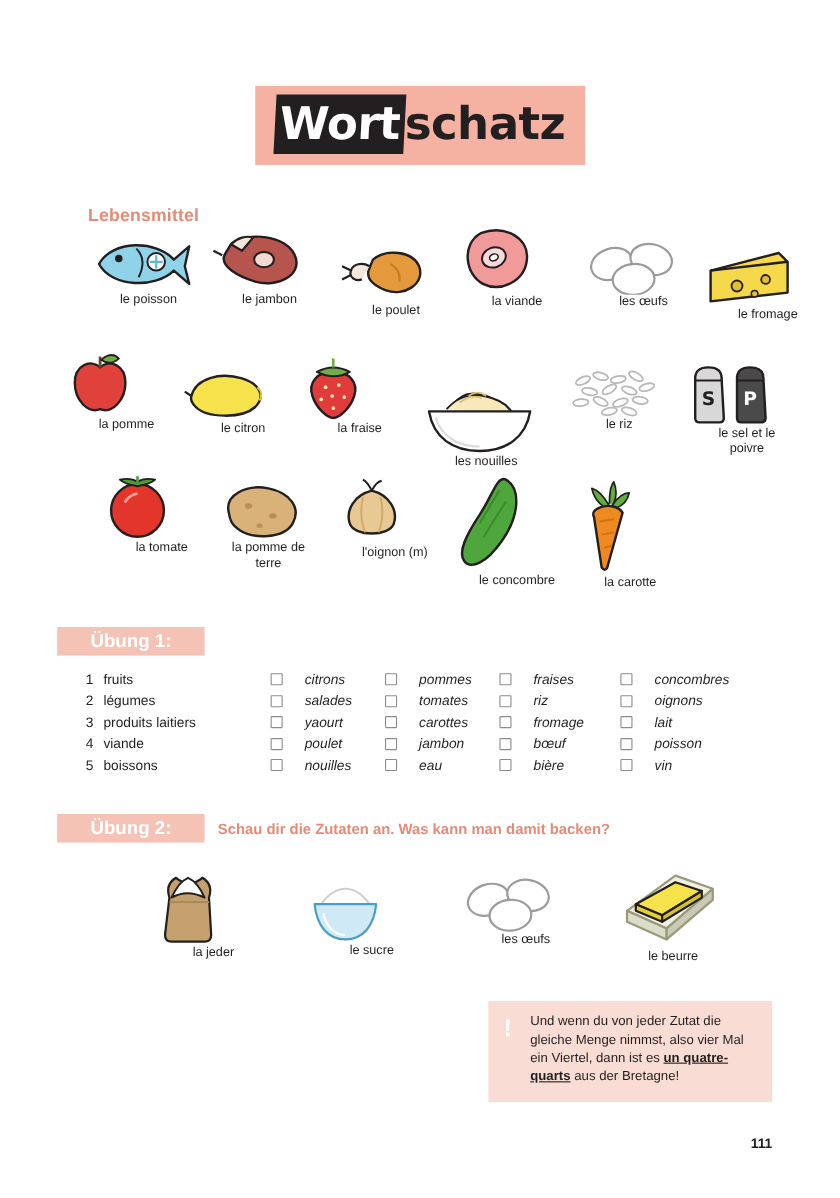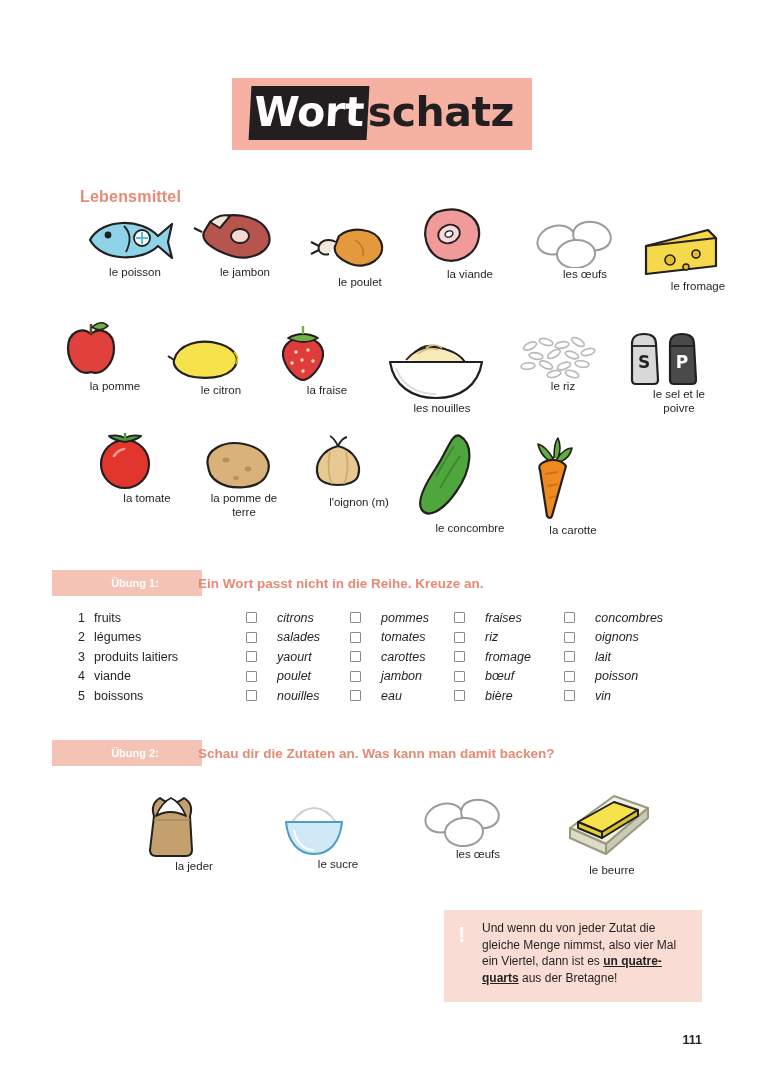--- a/index.html
+++ b/index.html
@@ -88,26 +88,25 @@
     position: absolute;
     left: 52px;
     height: 26px;
   }
   .ex-tag {
     position: absolute;
     left: 0; top: 0;
     width: 134px; height: 26px;
     background: #f5c3b6;
     color: #ffffff;
-    font-size: 11px;
+    font-size: 17px;
     font-weight: bold;
     display: flex;
     align-items: center;
     justify-content: center;
-    padding-left: 16px;
   }
   .ex-instr {
     position: absolute;
     left: 146px; top: 0;
     height: 26px;
     display: flex;
     align-items: center;
     font-size: 13.5px;
     font-weight: bold;
     color: #e58a74;
@@ -315,21 +314,21 @@
             <circle cx="30" cy="38" r="1.7"></circle>
               <circle cx="20" cy="41" r="1.7"></circle>
             <circle cx="41" cy="39" r="1.7"></circle>
               <circle cx="31" cy="49" r="1.7"></circle>
           </g>
         </svg>
       </span>
       <span class="vocab-label">la fraise</span>
     </div>
 
-    <div class="vocab-item" style="left:322px; top:16px; width:120px;">
+    <div class="vocab-item" style="left:322px; top:28px; width:120px;">
       <span class="pic">
         <svg width="108" height="68" viewBox="0 0 108 68">
           <path d="M30 22 q8 -12 22 -10 q16 2 20 14" fill="#f6e3a8" stroke="#231f20" stroke-width="1.8"></path>
           <path d="M24 26 q14 -16 34 -12 q20 4 26 16" fill="#f8e9b8" stroke="#231f20" stroke-width="1.8"></path>
           <path d="M36 20 q10 -8 20 -4 M44 14 q8 -6 16 0" fill="none" stroke="#d9bf74" stroke-width="1.6"></path>
           <path d="M8 28 L100 28 C96 52, 78 64, 54 64 C30 64, 12 52, 8 28 Z" fill="#ffffff" stroke="#231f20" stroke-width="2.2" stroke-linejoin="round"></path>
           <path d="M14 34 C20 52, 36 60, 54 60" fill="none" stroke="#dcdcdc" stroke-width="2"></path>
         </svg>
       </span>
       <span class="vocab-label">les nouilles</span>
@@ -429,21 +428,20 @@
           <path d="M27 38 L40 36 M29 50 L40 48 M31 62 L38 60" stroke="#d0701a" stroke-width="1.8"></path>
         </svg>
       </span>
       <span class="vocab-label">la carotte</span>
     </div>
 
   </div>
 
   <div class="ex-band" style="top:570px; width:640px;">
     <div class="ex-tag">Übung 1:</div>
-    <div class="ex-instr">Ein Wort passt nicht in die Reihe. Kreuze an.</div>
   </div>
 
   <div class="ex1">
     <div class="ex1-col-left">
       <div class="ex1-row">
           <span class="ex1-num">1</span>
           <span>fruits</span>
         </div>
       <div class="ex1-row">
           <span class="ex1-num">2</span>

